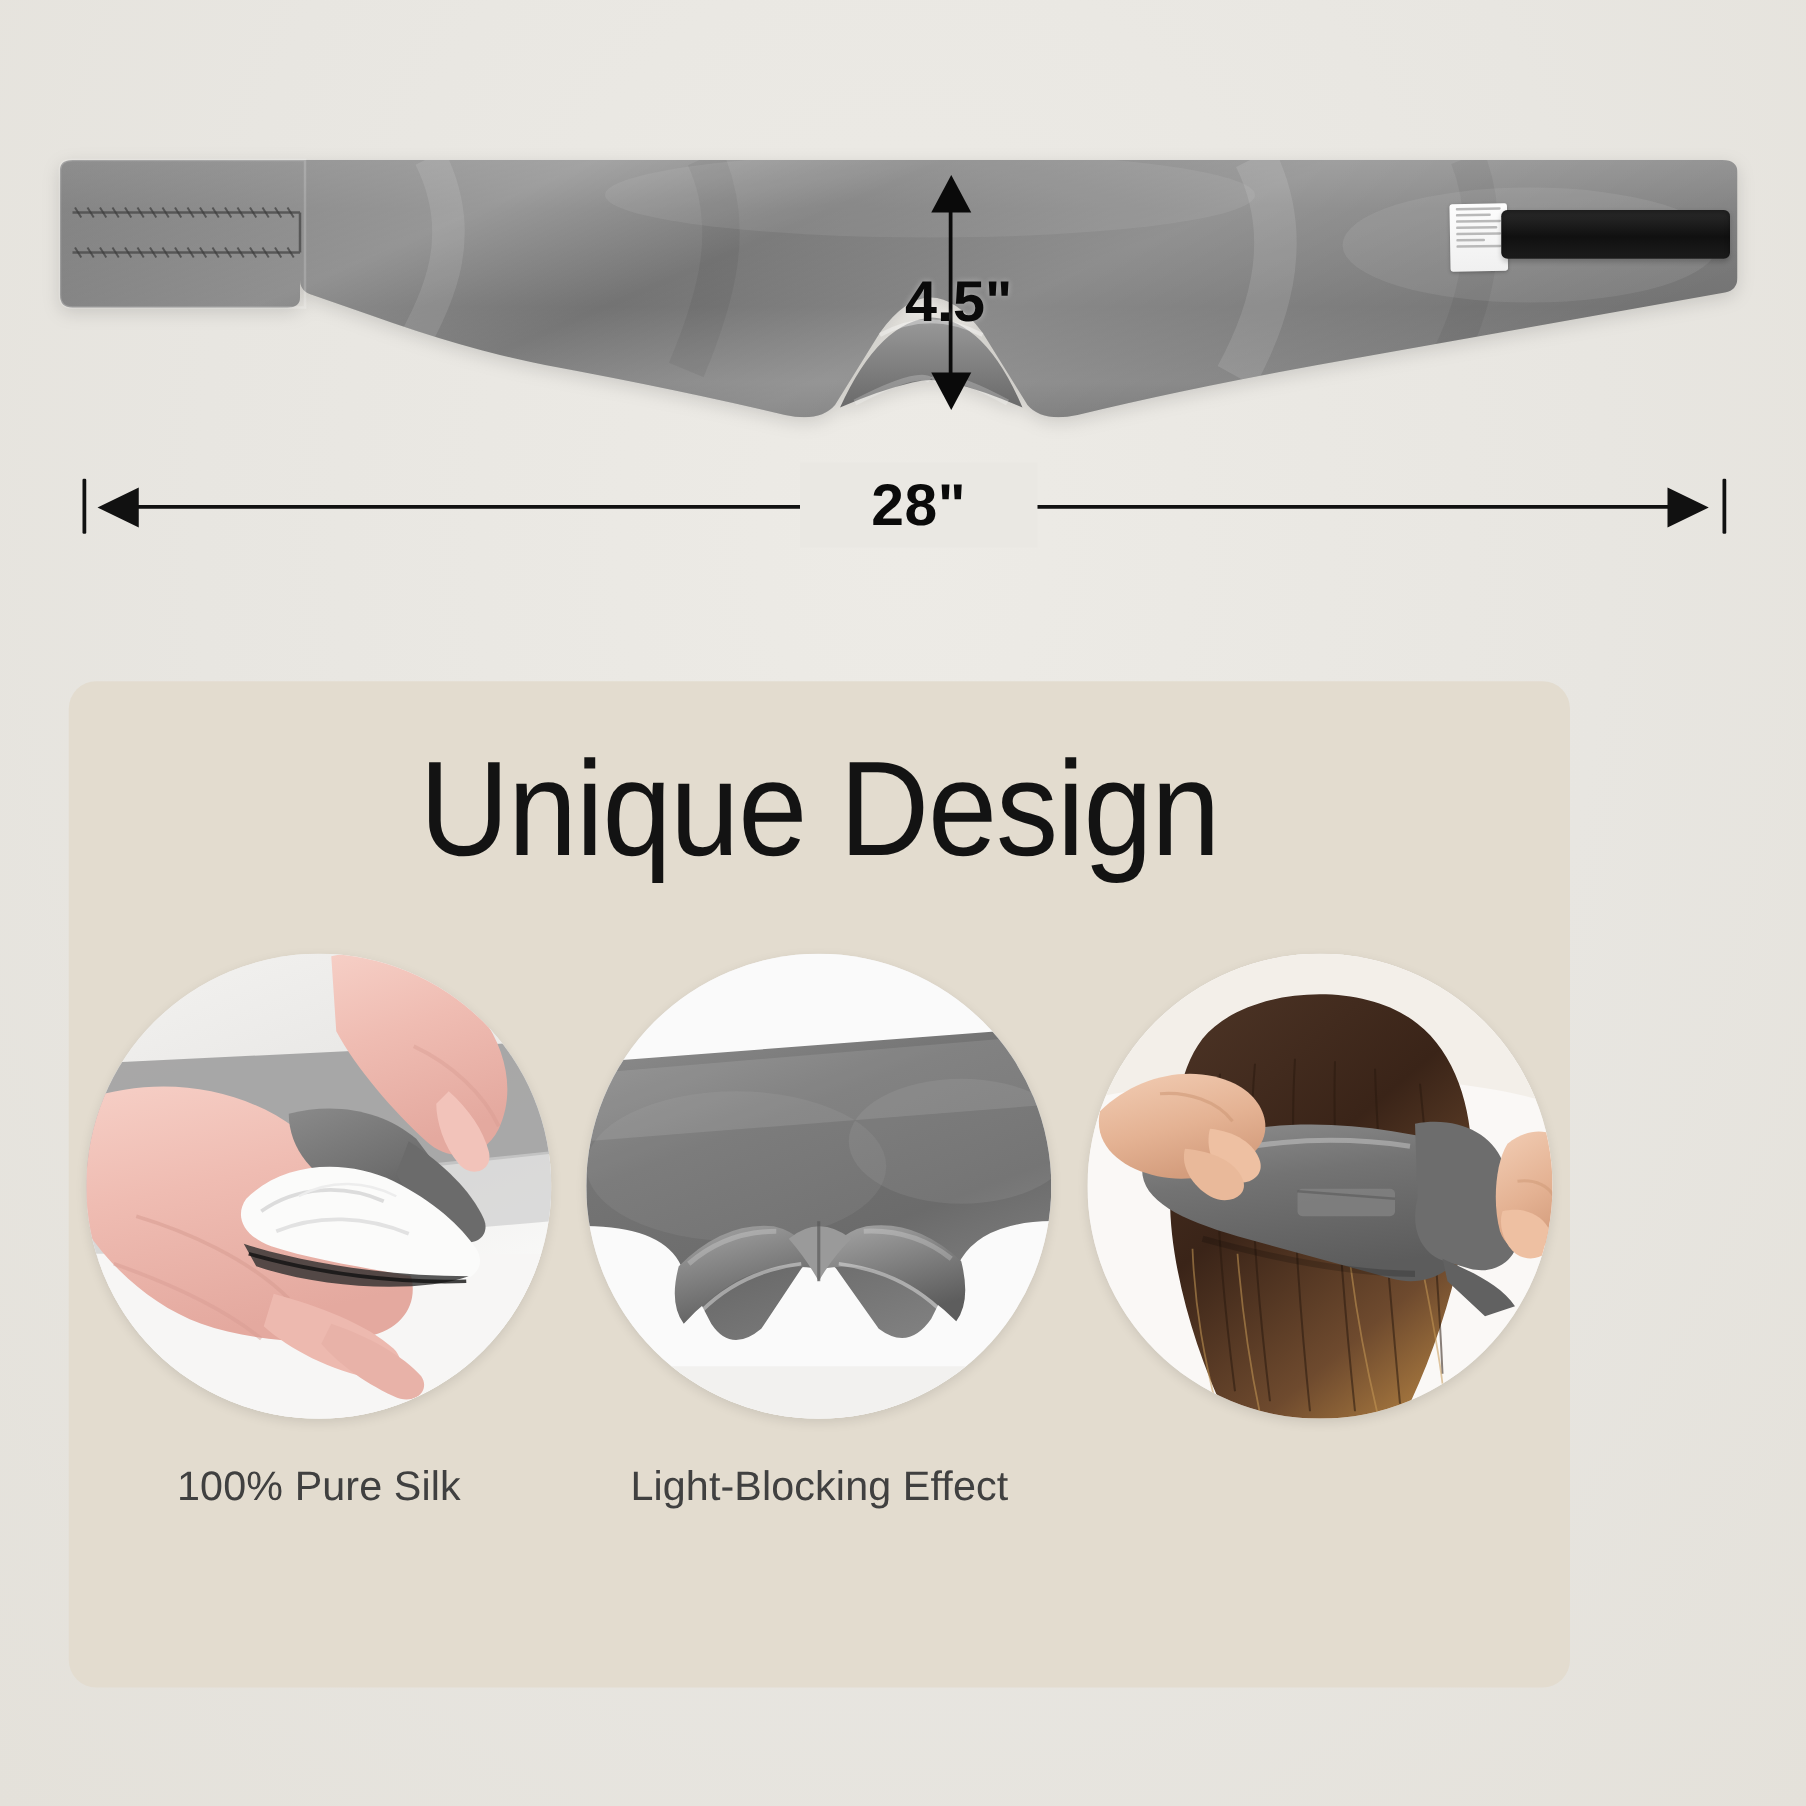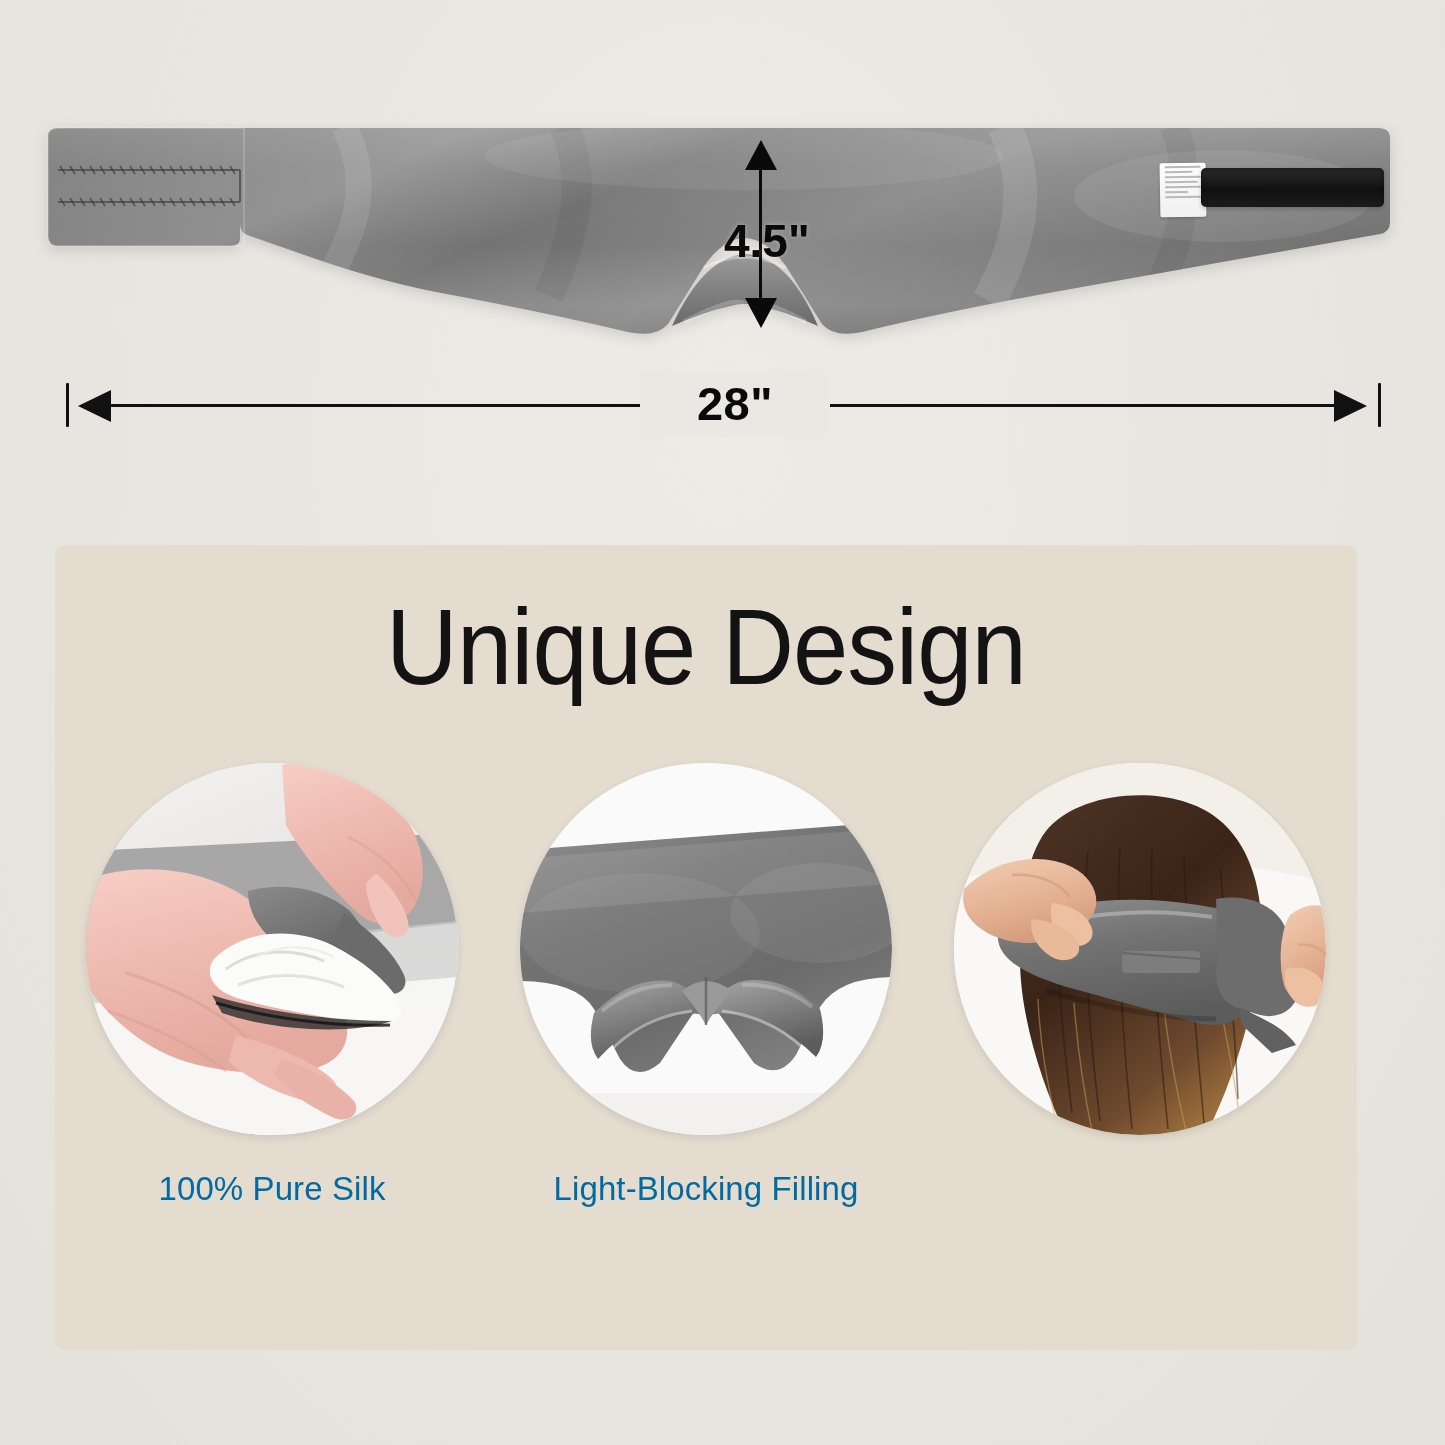--- a/index.html
+++ b/index.html
@@ -52,38 +52,38 @@
     box-shadow:0 1px 3px rgba(0,0,0,.25);transform:rotate(-1deg);overflow:hidden;}
   .care-label i{display:block;height:2px;margin:3px 5px;background:#b9b9b9;border-radius:1px;}
   .care-label i:nth-child(2){width:60%}
   .care-label i:nth-child(4){width:72%}
   .care-label i:nth-child(6){width:50%}
   .velcro{position:absolute;left:1201px;top:168px;width:183px;height:39px;
     background:linear-gradient(180deg,#2b2b2b,#101010 55%,#1c1c1c);
     border-radius:5px;box-shadow:0 2px 4px rgba(0,0,0,.35) inset, 0 2px 4px rgba(0,0,0,.2);}
 
   
-  .panel{position:absolute;left:55px;top:545px;width:1302px;height:805px;
-    background:#e3dccf;border-radius:10px;}
+  .panel{position:absolute;left:55px;top:545px;width:1201px;height:805px;
+    background:#e3dccf;border-radius:22px;}
 
   .panel-title{position:absolute;left:0;top:48px;width:100%;text-align:center;
     font-size:108px;font-weight:400;color:#131313;letter-spacing:-1px;
     font-family:"Liberation Sans Narrow","Liberation Sans",sans-serif;
     transform:scaleX(.92);transform-origin:center;line-height:1;}
 
   .features{position:absolute;left:0;top:218px;width:100%;height:560px;
     display:flex;justify-content:space-around;align-items:flex-start;}
   .feature{width:420px;display:flex;flex-direction:column;align-items:center;}
 
   .circle{width:372px;height:372px;border-radius:50%;overflow:hidden;position:relative;
     background:#f3f1ee;box-shadow:0 3px 9px rgba(0,0,0,.10);}
   .circle svg{display:block;width:100%;height:100%;}
 
   .caption{margin-top:32px;text-align:center;font-size:33px;line-height:1.33;
-    color:#0369a1;font-weight:400;letter-spacing:.1px;}
+    color:#404040;font-weight:400;letter-spacing:.1px;}
   .caption span{display:block;}
 </style>
 </head>
 <body>
 
 <div id="stage">
 
   <div class="hero">
 
     <div class="mask-wrap">
@@ -295,21 +295,21 @@
             <path d="M162,228 Q186,208 212,228 Q196,244 186,262 Q176,244 162,228 Z" fill="#9a9a9a"></path>
             <path d="M186,214 L186,262" stroke="#5a5a5a" stroke-width="2.5" opacity=".7"></path>
 
             <path d="M92,286 Q124,254 172,248" stroke="#ffffff" stroke-opacity=".40" stroke-width="3" fill="none"></path>
             <path d="M282,284 Q250,254 202,248" stroke="#ffffff" stroke-opacity=".40" stroke-width="3" fill="none"></path>
             <path d="M82,248 Q112,222 152,222" stroke="#ffffff" stroke-opacity=".22" stroke-width="4" fill="none"></path>
             <path d="M292,244 Q262,220 222,222" stroke="#ffffff" stroke-opacity=".22" stroke-width="4" fill="none"></path>
           </svg>
         </div>
         <div class="caption">
-          <span>Light-Blocking Filling</span>
+          <span>Light-Blocking Effect</span>
         </div>
       </div>
 
       <div class="feature">
         <div class="circle">
           <svg viewBox="0 0 372 372">
             <defs>
               <linearGradient id="hairG" x1="0.2" y1="0" x2="0.8" y2="1">
                 <stop offset="0%" stop-color="#4a3224"></stop>
                 <stop offset="40%" stop-color="#3a2418"></stop>

